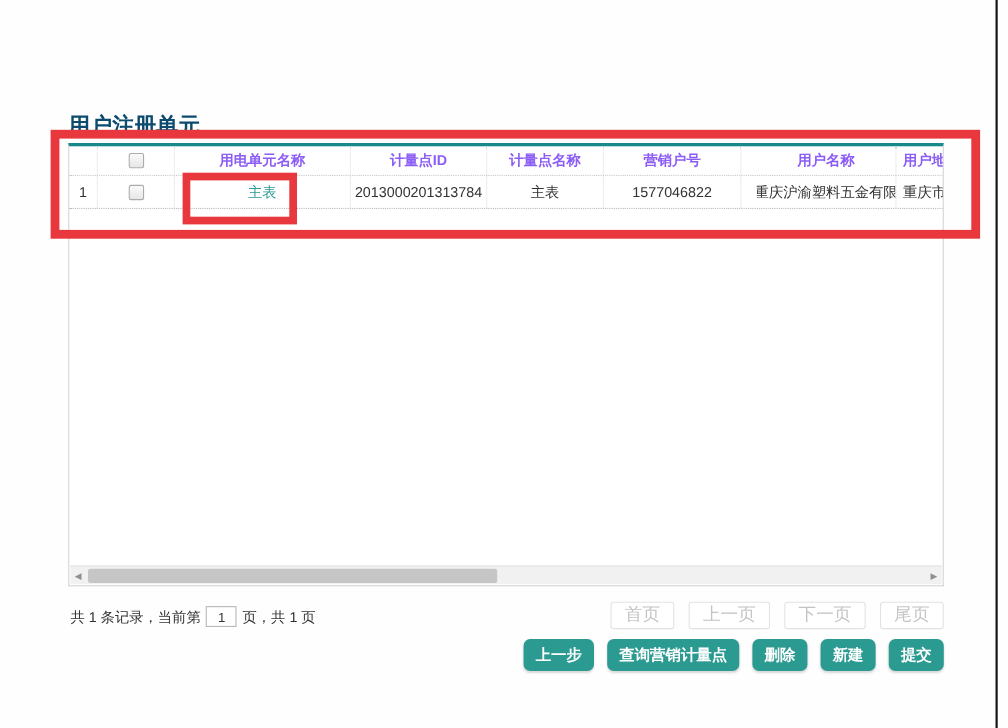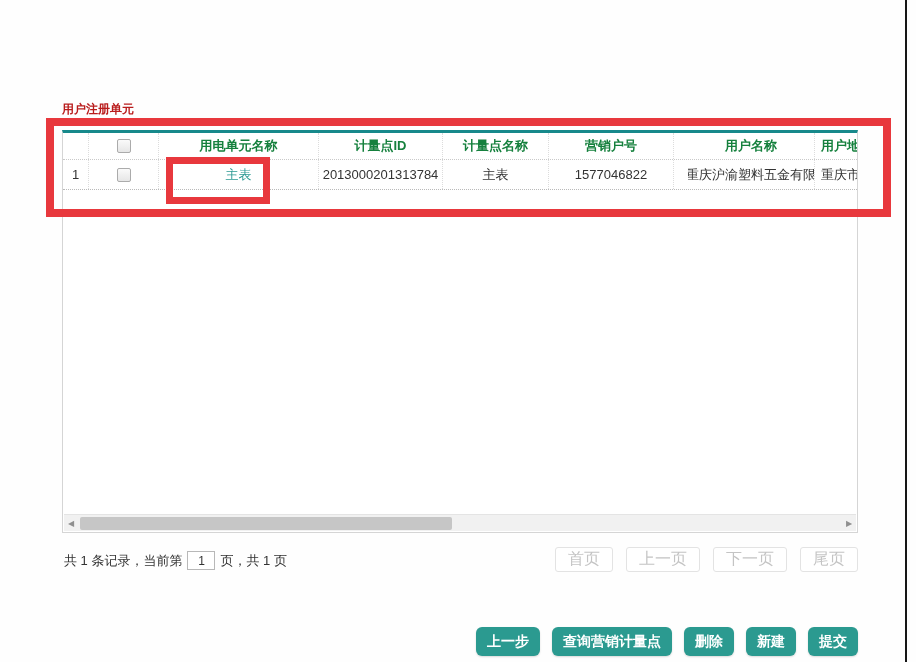--- a/index.html
+++ b/index.html
@@ -27,21 +27,21 @@
   .step-dot.orange { background:#e9a53e; box-shadow:inset 0 -3px 4px rgba(0,0,0,.12); }
   .step-dot.teal   { background:#15898a; box-shadow:inset 0 -3px 4px rgba(0,0,0,.18); }
   .step-label {
     position:absolute; top:62px; width:160px; text-align:center;
     font-size:13px; font-weight:bold; color:#0f8b80;
   }
 
   
   .section-title {
     position:absolute; left:62px; top:101px;
-    font-size:12px; font-weight:bold; color:#b91c1c;
+    font-size:20px; font-weight:bold; color:#0c4a6e;
   }
 
   
   .table-wrap {
     position:absolute; left:62px; top:130px; width:796px; height:403px;
     background:#fff; border:1px solid #d5d5d5; border-top:3px solid #17898b;
     overflow:hidden;
   }
   .thead, .trow { display:flex; white-space:nowrap; }
   .thead { height:27px; border-bottom:1px dotted #c9c9c9; }
@@ -52,21 +52,21 @@
     overflow:hidden; height:100%;
   }
   .c1 { width:26px; }
   .c2 { width:70px; }
   .c3 { width:160px; }
   .c4 { width:124px; }
   .c5 { width:106px;font-family:Liberation Serif, serif; }
   .c6 { width:125px; }
   .c7 { width:127px;margin-left:14px; }
   .c8 { width:120px; border-right:none; justify-content:flex-start; padding-left:6px; }
-  .thead .cell { font-weight:bold; color:#15803d; }
+  .thead .cell { font-weight:bold; color:#8b5cf6; }
   .link { color:#2d9a94; cursor:pointer; }
   .checkbox {
     width:14px; height:14px; border:1px solid #ababab; border-radius:2px;
     background:linear-gradient(#fafafa,#e6e6e6); cursor:pointer;
   }
 
   
   .hscroll {
     position:absolute; left:1px; right:1px; bottom:1px; height:17px;
     background:#f1f1f1; border-top:1px solid #e4e4e4;
@@ -99,21 +99,21 @@
   }
   .pager { position:absolute; right:0; top:0; display:flex; gap:13px; }
   .pager-btn {
     height:25px; padding:0 12px; font-size:16px; color:#c4c4c4;
     background:#ffffff; border:1px solid #e3e3e3; border-radius:3px;
     display:flex; align-items:center; cursor:default; font-family:inherit;
   }
 
   
   .actions {
-    position:absolute; right:58px; top:627px; display:flex; gap:12px;
+    position:absolute; right:58px; top:581px; display:flex; gap:12px;
   }
   .action-btn {
     height:29px; padding:0 11px; background:#2b9a90; color:#ffffff;
     font-size:14px; font-weight:bold; border:none; border-radius:6px;
     display:flex; align-items:center; cursor:pointer; font-family:inherit;
     box-shadow:0 1px 2px rgba(0,0,0,.15);
   }
 
   
   .edge-line { position:absolute; left:905px; top:0; width:2px; height:662px; background:#161616; }

